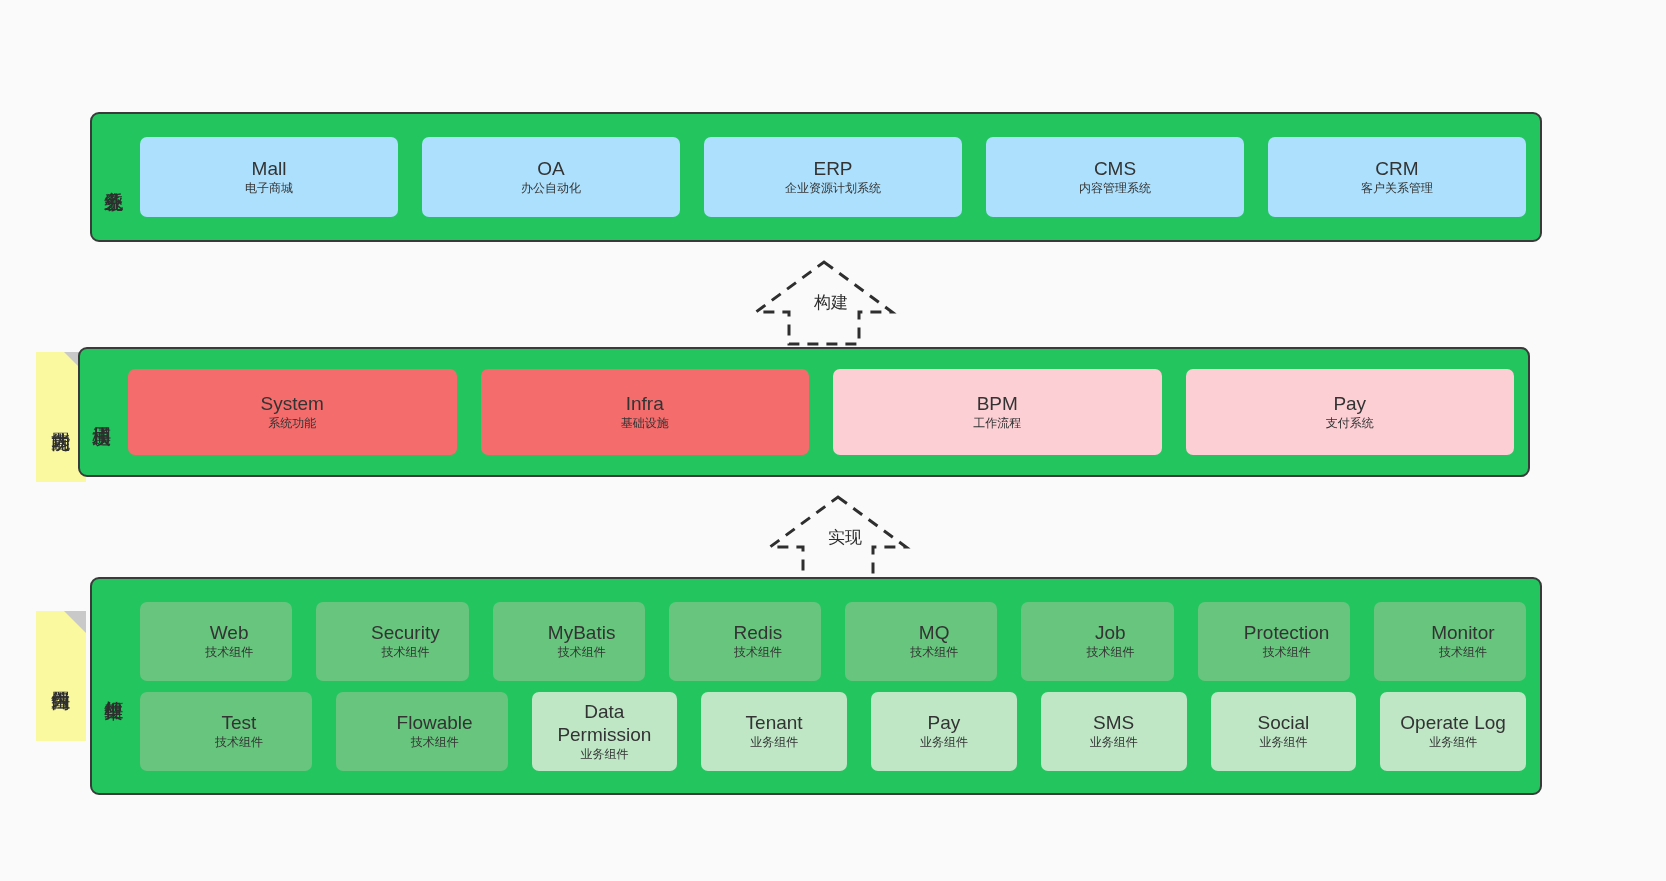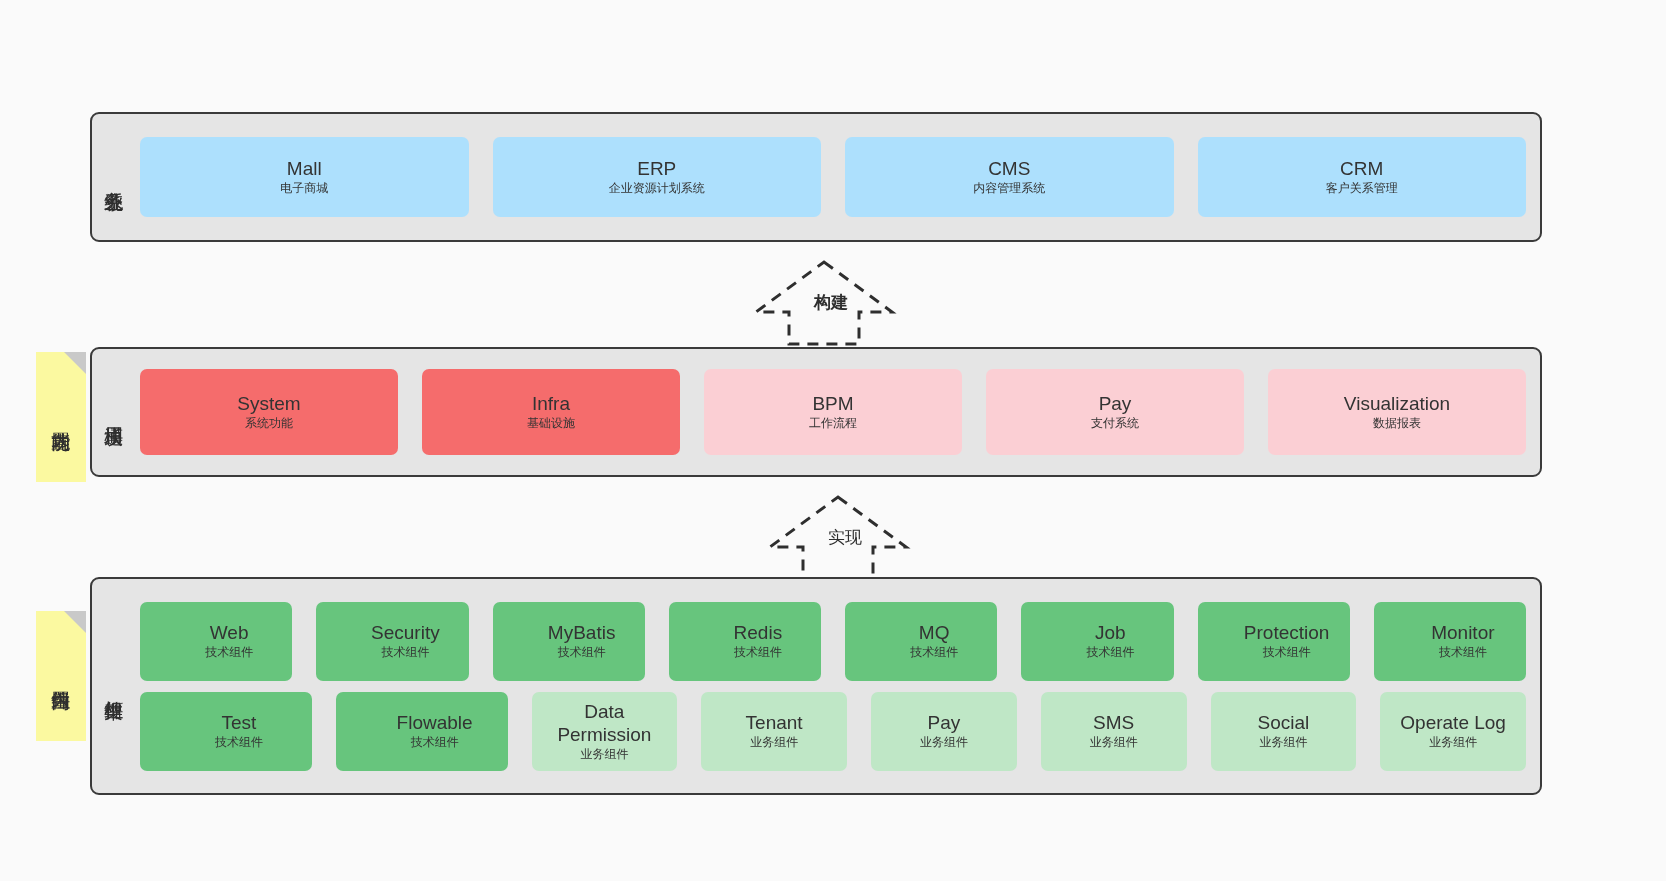--- a/index.html
+++ b/index.html
@@ -21,21 +21,21 @@
     position: absolute;
     left: 0; top: 0;
     width: 1666px;
     height: 881px;
   }
 
   
   .layer {
     position: absolute;
     box-sizing: border-box;
-    background: #e5e5e5;
+    background: #22c55e;
     border: 2px solid #3a3a3a;
     border-radius: 9px;
     display: flex;
     flex-direction: row;
     align-items: stretch;
   }
 
   
   .layer-title {
     flex: 0 0 auto;
@@ -151,70 +151,70 @@
   <div class="layer" id="layer-business" style="left:90px; top:112px; width:1452px; height:130px;">
     <div class="layer-title">业务系统</div>
     <div class="layer-body">
       <div class="layer-row row-biz">
 
         <div class="card blue">
           <span class="ttl">Mall</span>
           <span class="sub">电子商城</span>
         </div>
         <div class="card blue">
+          <span class="ttl">OA</span>
+          <span class="sub">办公自动化</span>
+        </div>
+        <div class="card blue">
           <span class="ttl">ERP</span>
           <span class="sub">企业资源计划系统</span>
         </div>
         <div class="card blue">
           <span class="ttl">CMS</span>
           <span class="sub">内容管理系统</span>
         </div>
         <div class="card blue">
           <span class="ttl">CRM</span>
           <span class="sub">客户关系管理</span>
         </div>
 
       </div>
     </div>
   </div>
 
   <svg class="arrow" style="left:752px; top:256px; width:160px; height:94px;" viewBox="0 0 160 94">
     <path d="M 72 6 L 140 56 L 107 56 L 107 88 L 37 88 L 37 56 L 4 56 Z" fill="none" stroke="#2e2e2e" stroke-width="3" stroke-dasharray="11 8" stroke-linejoin="miter"></path>
   </svg>
-  <div class="arrow-label" style="left:812px; top:291px;font-weight:bold;">构建</div>
+  <div class="arrow-label" style="left:812px; top:291px;">构建</div>
 
   <div class="note" style="left:36px; top:352px; width:50px; height:130px;">
     <div class="fold"></div>
     <span>内置功能</span>
   </div>
 
-  <div class="layer" id="layer-modules" style="left:90px; top:347px; width:1452px; height:130px;">
+  <div class="layer" id="layer-modules" style="left:78px; top:347px; width:1452px; height:130px;">
     <div class="layer-title">通用模块</div>
     <div class="layer-body">
       <div class="layer-row row-mod">
 
         <div class="card red">
           <span class="ttl">System</span>
           <span class="sub">系统功能</span>
         </div>
         <div class="card red">
           <span class="ttl">Infra</span>
           <span class="sub">基础设施</span>
         </div>
         <div class="card pink">
           <span class="ttl">BPM</span>
           <span class="sub">工作流程</span>
         </div>
         <div class="card pink">
           <span class="ttl">Pay</span>
           <span class="sub">支付系统</span>
-        </div>
-        <div class="card pink">
-          <span class="ttl">Visualization</span>
-          <span class="sub">数据报表</span>
         </div>
 
       </div>
     </div>
   </div>
 
   <svg class="arrow" style="left:766px; top:491px; width:160px; height:94px;" viewBox="0 0 160 94">
     <path d="M 72 6 L 140 56 L 107 56 L 107 88 L 37 88 L 37 56 L 4 56 Z" fill="none" stroke="#2e2e2e" stroke-width="3" stroke-dasharray="11 8" stroke-linejoin="miter"></path>
   </svg>
   <div class="arrow-label" style="left:826px; top:526px;">实现</div>

